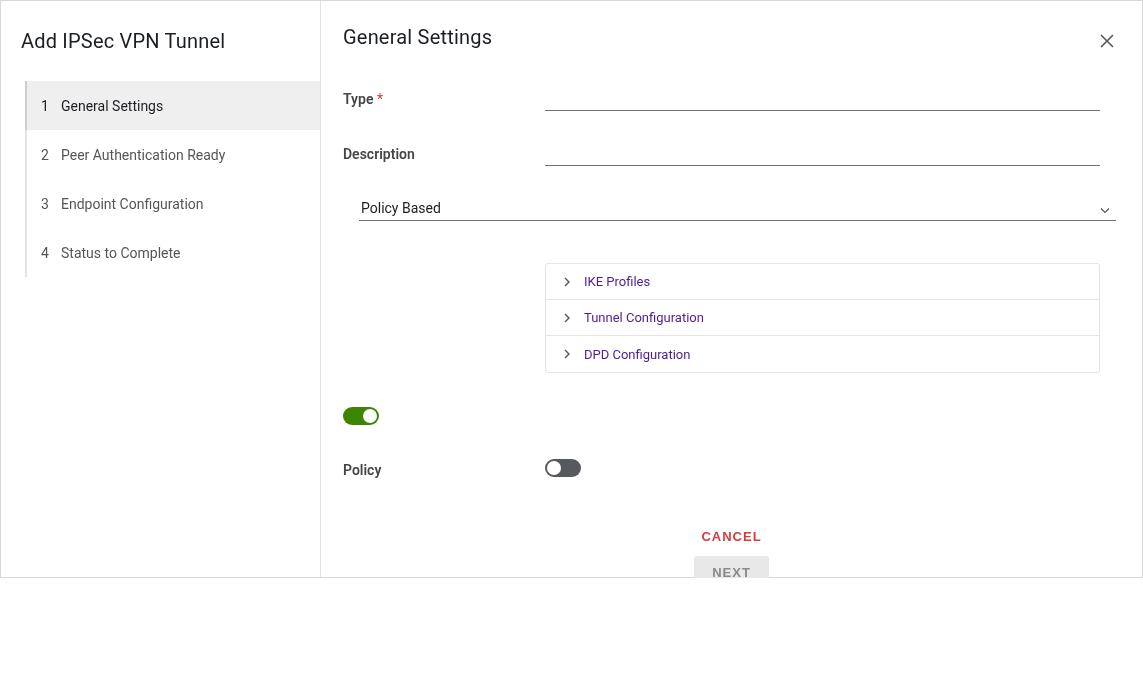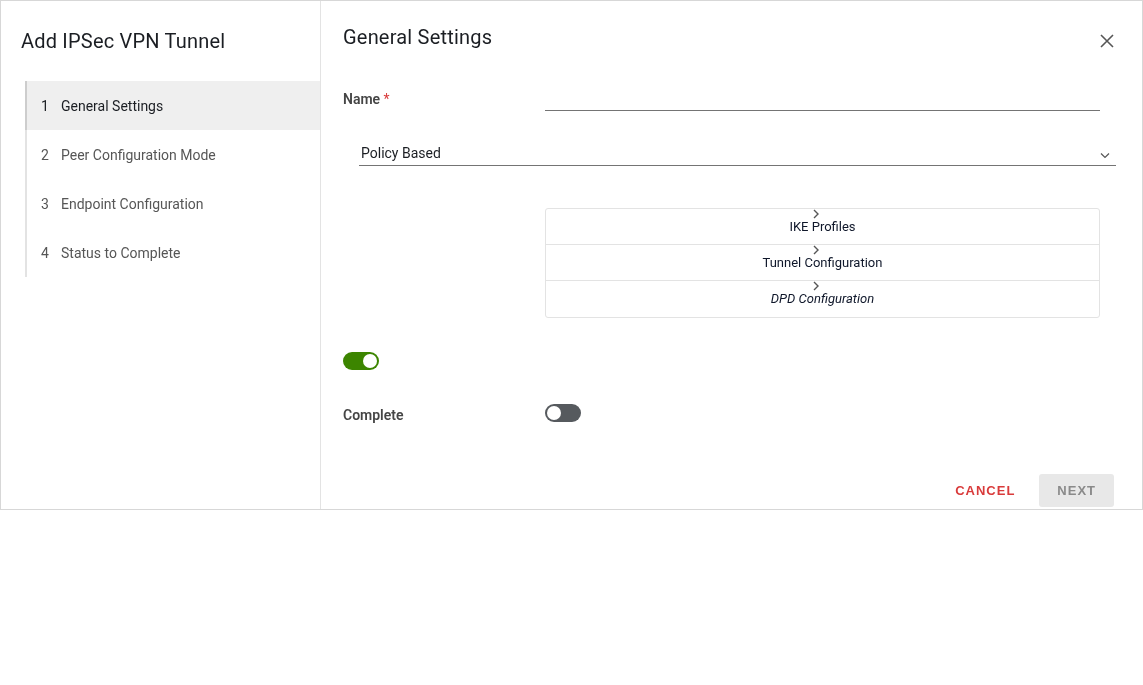--- a/index.html
+++ b/index.html
@@ -1,20 +1,20 @@
 <!DOCTYPE html>
 <html><head>
   <meta charset="utf-8">
   <style>
     * { box-sizing: border-box; margin: 0; padding: 0; }
     body { font-family: -apple-system, BlinkMacSystemFont, "Segoe UI", Roboto, "Helvetica Neue", Arial, sans-serif; background: #fff; color: #1b1e23; }
     
     .dialog {
       width: 1143px;
-      height: 510px;
+      height: 578px;
       border: 1px solid #d7d7d7;
       display: flex;
       position: relative;
     }
     
     .sidebar {
       width: 320px;
       border-right: 1px solid #e3e3e3;
       padding-top: 24px;
     }
@@ -173,25 +173,24 @@
     }
     
     .accordion-item {
       display: flex;
       align-items: center;
       height: 36px;
       padding: 0 18px;
       border-bottom: 1px solid #e3e3e3;
       cursor: pointer;
       font-size: 13px;
-      color: #0f172a;
-      flex-direction: column;
-    }
-    
-    .accordion-item:last-child { border-bottom: none; font-style: italic; }
+      color: #4c1d95;
+    }
+    
+    .accordion-item:last-child { border-bottom: none; }
     
     .chev-right {
       margin-right: 14px;
       display: inline-flex;
       align-items: center;
     }
     
     .toggle {
       width: 36px;
       height: 18px;
@@ -213,21 +212,22 @@
     .toggle.on { background: #3c8500; }
     .toggle.on .toggle-knob { right: 2px; }
     .toggle.off { background: #565a5e; }
     .toggle.off .toggle-knob { left: 2px; }
     
     .footer {
       display: flex;
       justify-content: flex-end;
       align-items: center;
       padding: 18px 28px 7px;
-      gap: 24px;
+      gap: 12px;
+      flex-direction: column;
     }
     
     .btn-cancel {
       color: #d93b3b;
       font-size: 13px;
       font-weight: 600;
       letter-spacing: 1px;
       cursor: pointer;
       background: none;
       border: none;
@@ -252,21 +252,21 @@
 
   <div class="sidebar">
     <h1 class="sidebar-title">Add IPSec VPN Tunnel</h1>
     <div class="wizard-steps">
       <div class="wizard-step active">
         <span class="step-num">1</span>
         <span>General Settings</span>
       </div>
       <div class="wizard-step">
         <span class="step-num">2</span>
-        <span>Peer Configuration Mode</span>
+        <span>Peer Authentication Ready</span>
       </div>
       <div class="wizard-step">
         <span class="step-num">3</span>
         <span>Endpoint Configuration</span>
       </div>
       <div class="wizard-step">
         <span class="step-num">4</span>
         <span>Status to Complete</span>
       </div>
     </div>
@@ -279,28 +279,34 @@
         <svg width="14" height="14" viewBox="0 0 14 14">
             <path d="M1 1 L13 13 M13 1 L1 13" stroke="#565656" stroke-width="1.6" fill="none"></path>
           </svg>
       </span>
     </div>
 
     <div class="form-area">
 
       <div class="form-row">
         <label class="form-label">
-          <span>Name</span>
+          <span>Type</span>
           <span class="req"> *</span>
         </label>
         <div class="form-control-wrap">
           <input type="text" class="text-input" value="" style="">
         </div>
       </div>
 
+      <div class="form-row">
+        <label class="form-label">Description</label>
+        <div class="form-control-wrap">
+          <input type="text" class="text-input" value="" style="">
+        </div>
+      </div>
 
       <div class="form-row">
         <div class="form-control-wrap">
           <div class="select-wrap">
             <div class="select-input">Policy Based</div>
             <span class="chevron-down">
               <svg width="10" height="6" viewBox="0 0 10 6">
                   <path d="M1 1 L5 5 L9 1" stroke="#565656" stroke-width="1.2" fill="none"></path>
                 </svg>
             </span>
@@ -338,21 +344,21 @@
 
       <div class="form-row">
         <div class="form-control-wrap">
           <span class="toggle on">
             <span class="toggle-knob"></span>
           </span>
         </div>
       </div>
 
       <div class="form-row">
-        <label class="form-label">Complete</label>
+        <label class="form-label">Policy</label>
         <div class="form-control-wrap">
           <span class="toggle off">
             <span class="toggle-knob"></span>
           </span>
         </div>
       </div>
 
     </div>
 
     <div class="footer">

